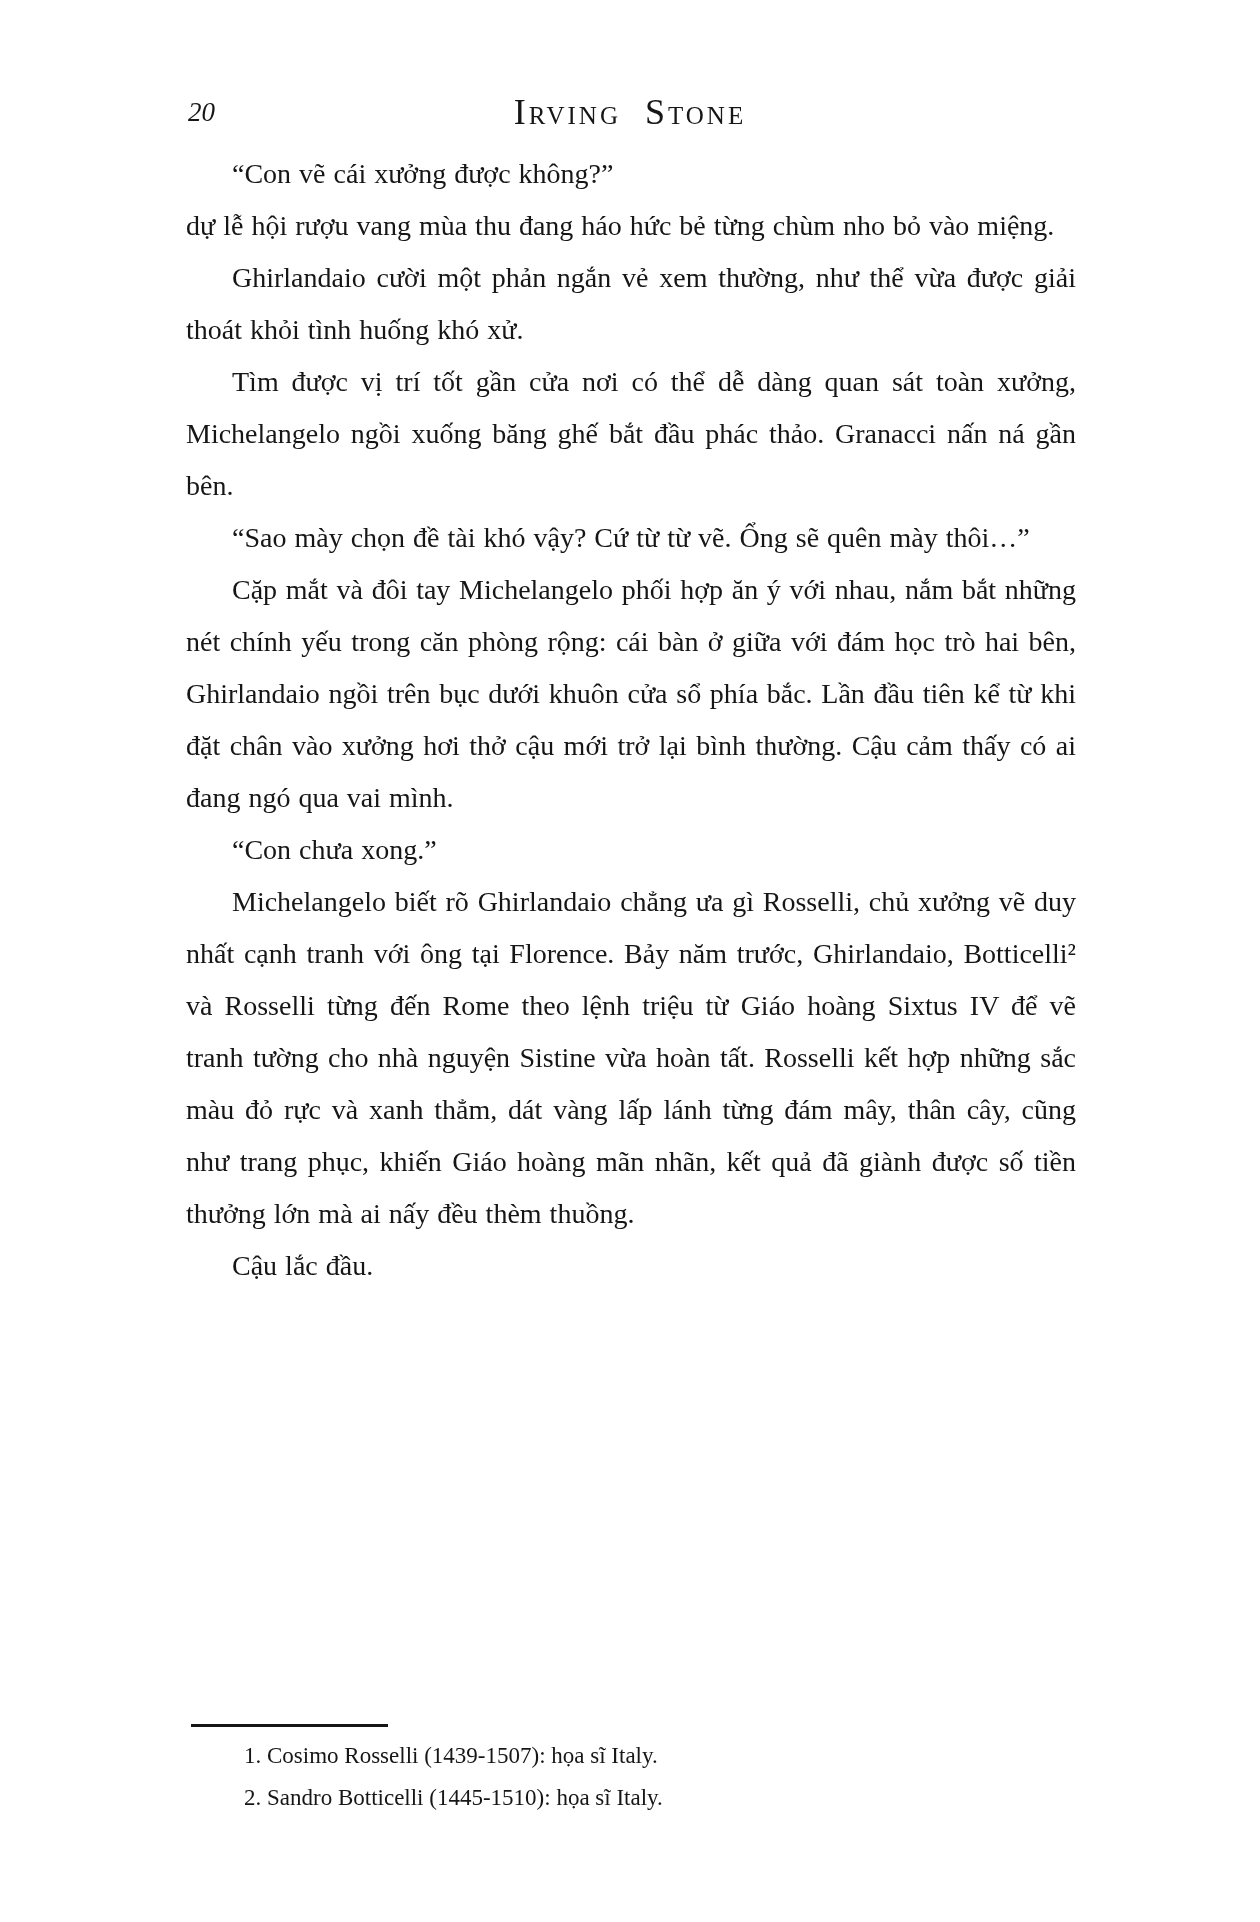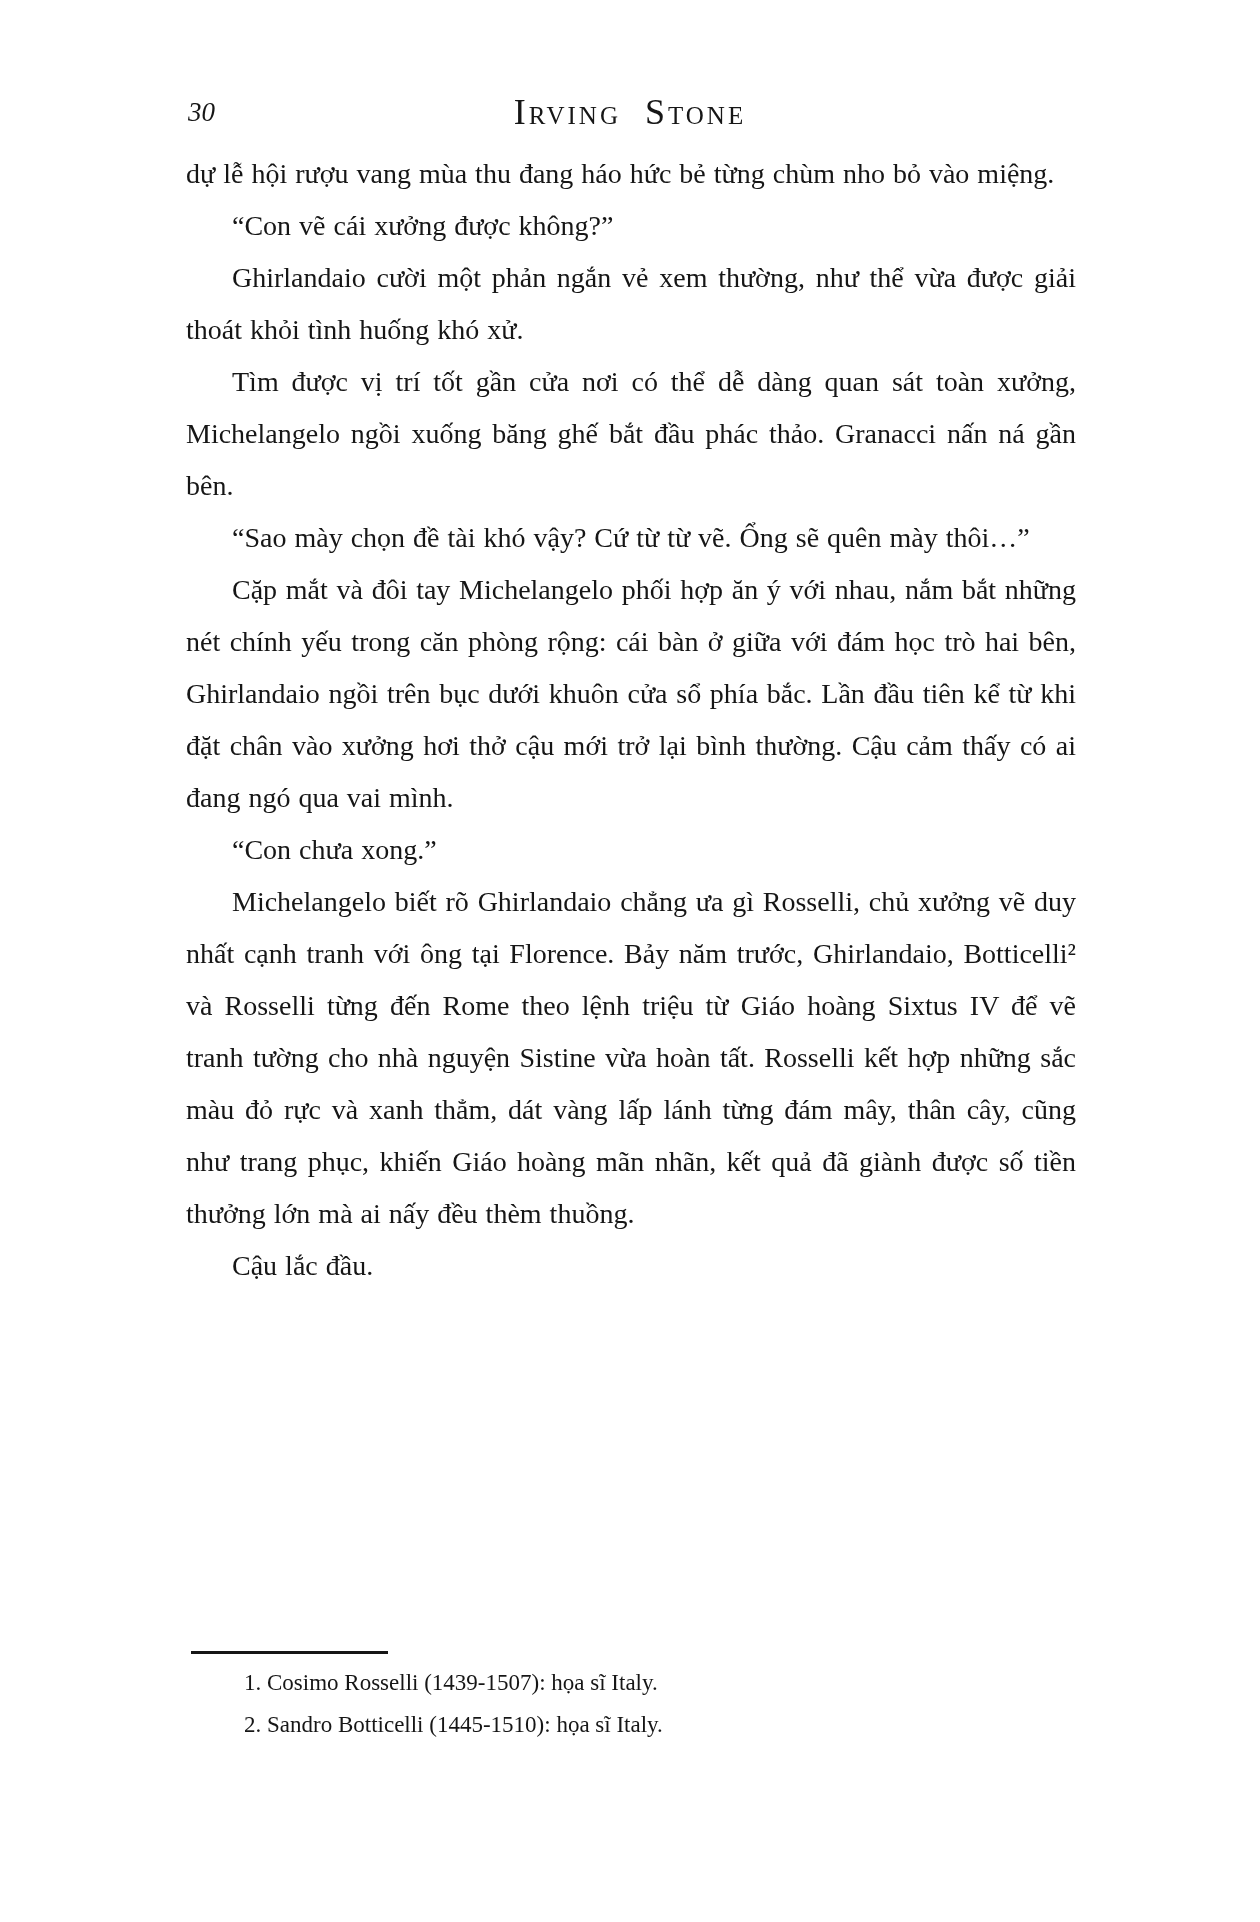--- a/index.html
+++ b/index.html
@@ -55,21 +55,21 @@
     line-height: 52px;
     text-indent: 46px;
     word-spacing: 1px;
   }
   .para.continuation {
     text-indent: 0;
   }
   
   .footnotes {
     position: absolute;
-    top: 1651px;
+    top: 1724px;
     left: 186px;
     width: 890px;
   }
   .footnote-rule {
     margin-left: 5px;
     width: 197px;
     height: 3px;
     background: #161616;
   }
   .footnote {
@@ -82,27 +82,27 @@
   .footnotes .footnote:first-of-type {
     margin-top: 8px;
   }
 </style>
 </head>
 <body>
 
 <div class="page">
 
   <header class="page-header">
-    <span class="page-number">30</span>
+    <span class="page-number">20</span>
     <span class="running-title">Irving Stone</span>
   </header>
 
   <main class="page-body">
+    <p class="para">“Con vẽ cái xưởng được không?”</p>
     <p class="para continuation">dự lễ hội rượu vang mùa thu đang háo hức bẻ từng chùm nho bỏ vào miệng.</p>
-    <p class="para">“Con vẽ cái xưởng được không?”</p>
     <p class="para">Ghirlandaio cười một phản ngắn vẻ xem thường, như thể vừa được giải thoát khỏi tình huống khó xử.</p>
     <p class="para">Tìm được vị trí tốt gần cửa nơi có thể dễ dàng quan sát toàn xưởng, Michelangelo ngồi xuống băng ghế bắt đầu phác thảo. Granacci nấn ná gần bên.</p>
     <p class="para">“Sao mày chọn đề tài khó vậy? Cứ từ từ vẽ. Ổng sẽ quên mày thôi…”</p>
     <p class="para">Cặp mắt và đôi tay Michelangelo phối hợp ăn ý với nhau, nắm bắt những nét chính yếu trong căn phòng rộng: cái bàn ở giữa với đám học trò hai bên, Ghirlandaio ngồi trên bục dưới khuôn cửa sổ phía bắc. Lần đầu tiên kể từ khi đặt chân vào xưởng hơi thở cậu mới trở lại bình thường. Cậu cảm thấy có ai đang ngó qua vai mình.</p>
     <p class="para">“Con chưa xong.”</p>
     <p class="para">Michelangelo biết rõ Ghirlandaio chẳng ưa gì Rosselli, chủ xưởng vẽ duy nhất cạnh tranh với ông tại Florence. Bảy năm trước, Ghirlandaio, Botticelli² và Rosselli từng đến Rome theo lệnh triệu từ Giáo hoàng Sixtus IV để vẽ tranh tường cho nhà nguyện Sistine vừa hoàn tất. Rosselli kết hợp những sắc màu đỏ rực và xanh thẳm, dát vàng lấp lánh từng đám mây, thân cây, cũng như trang phục, khiến Giáo hoàng mãn nhãn, kết quả đã giành được số tiền thưởng lớn mà ai nấy đều thèm thuồng.</p>
     <p class="para">Cậu lắc đầu.</p>
   </main>
 
   <footer class="footnotes">

